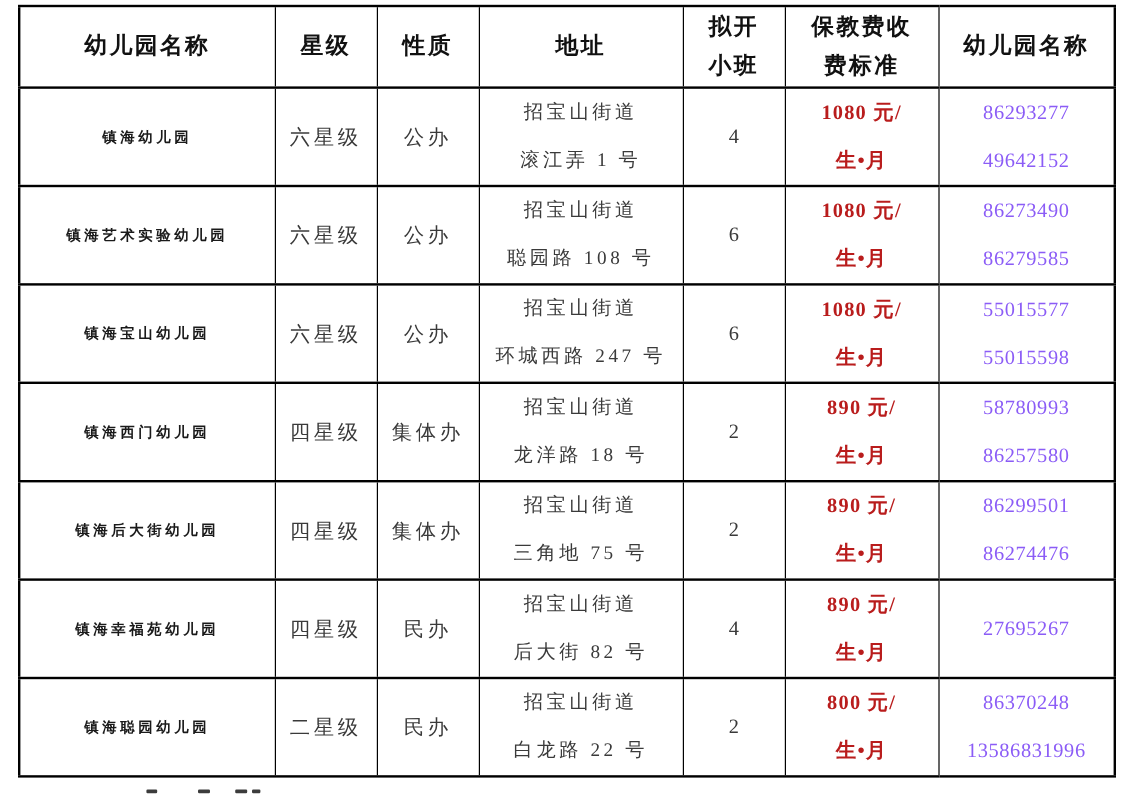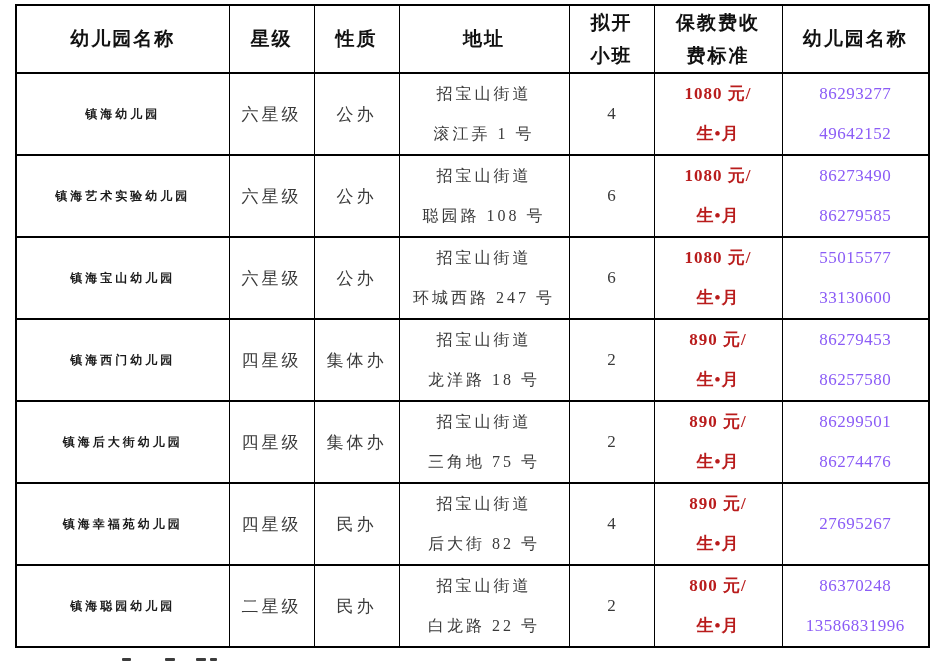--- a/index.html
+++ b/index.html
@@ -204,21 +204,21 @@
         <td class="class-cell">6</td>
         <td class="fee-cell">
             <div class="cell-stack">
               <span class="cell-line">1080 元/</span>
               <span class="cell-line">生•月</span>
             </div>
           </td>
         <td class="phone-cell">
             <div class="cell-stack">
               <span class="cell-line">55015577</span>
-              <span class="cell-line">33130600</span>
+              <span class="cell-line">55015598</span>
             </div>
           </td>
       </tr>
       <tr>
         <td class="name-cell">镇海西门幼儿园</td>
         <td class="star-cell">四星级</td>
         <td class="type-cell">集体办</td>
         <td class="addr-cell">
             <div class="cell-stack">
               <span class="cell-line">招宝山街道</span>
@@ -227,21 +227,21 @@
           </td>
         <td class="class-cell">2</td>
         <td class="fee-cell">
             <div class="cell-stack">
               <span class="cell-line">890 元/</span>
               <span class="cell-line">生•月</span>
             </div>
           </td>
         <td class="phone-cell">
             <div class="cell-stack">
-              <span class="cell-line">86279453</span>
+              <span class="cell-line">58780993</span>
               <span class="cell-line">86257580</span>
             </div>
           </td>
       </tr>
       <tr>
         <td class="name-cell">镇海后大街幼儿园</td>
         <td class="star-cell">四星级</td>
         <td class="type-cell">集体办</td>
         <td class="addr-cell">
             <div class="cell-stack">

